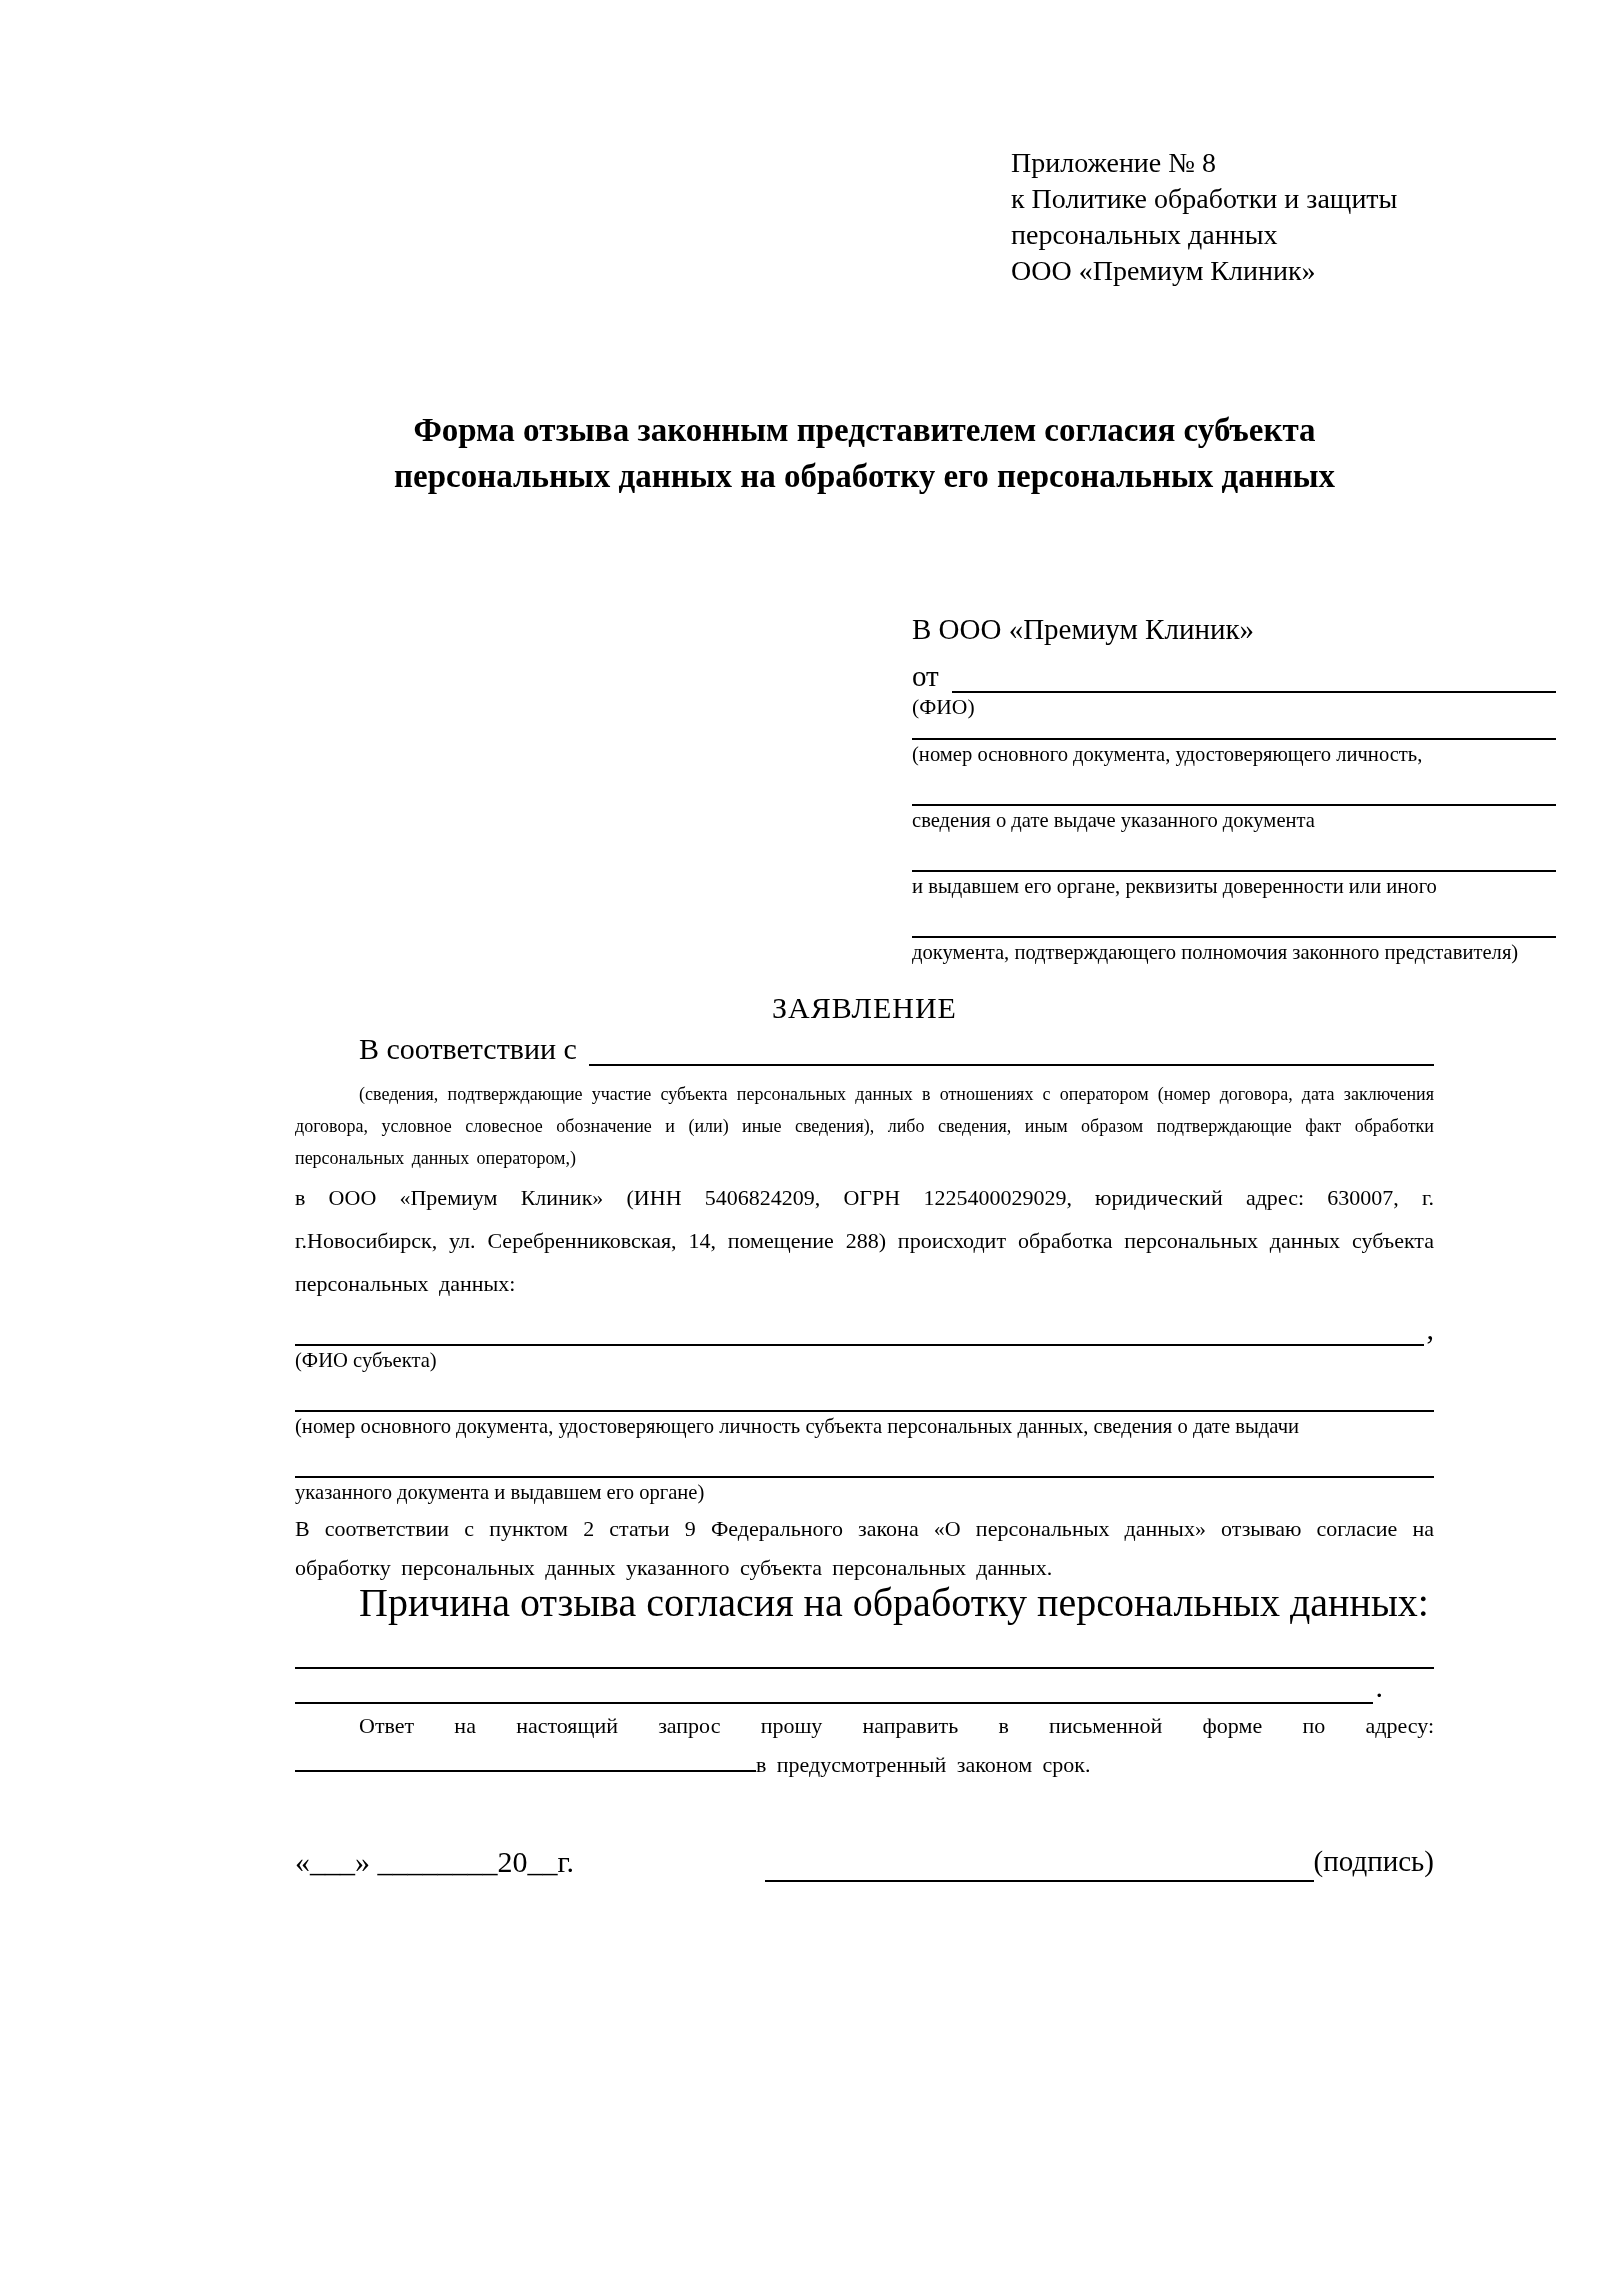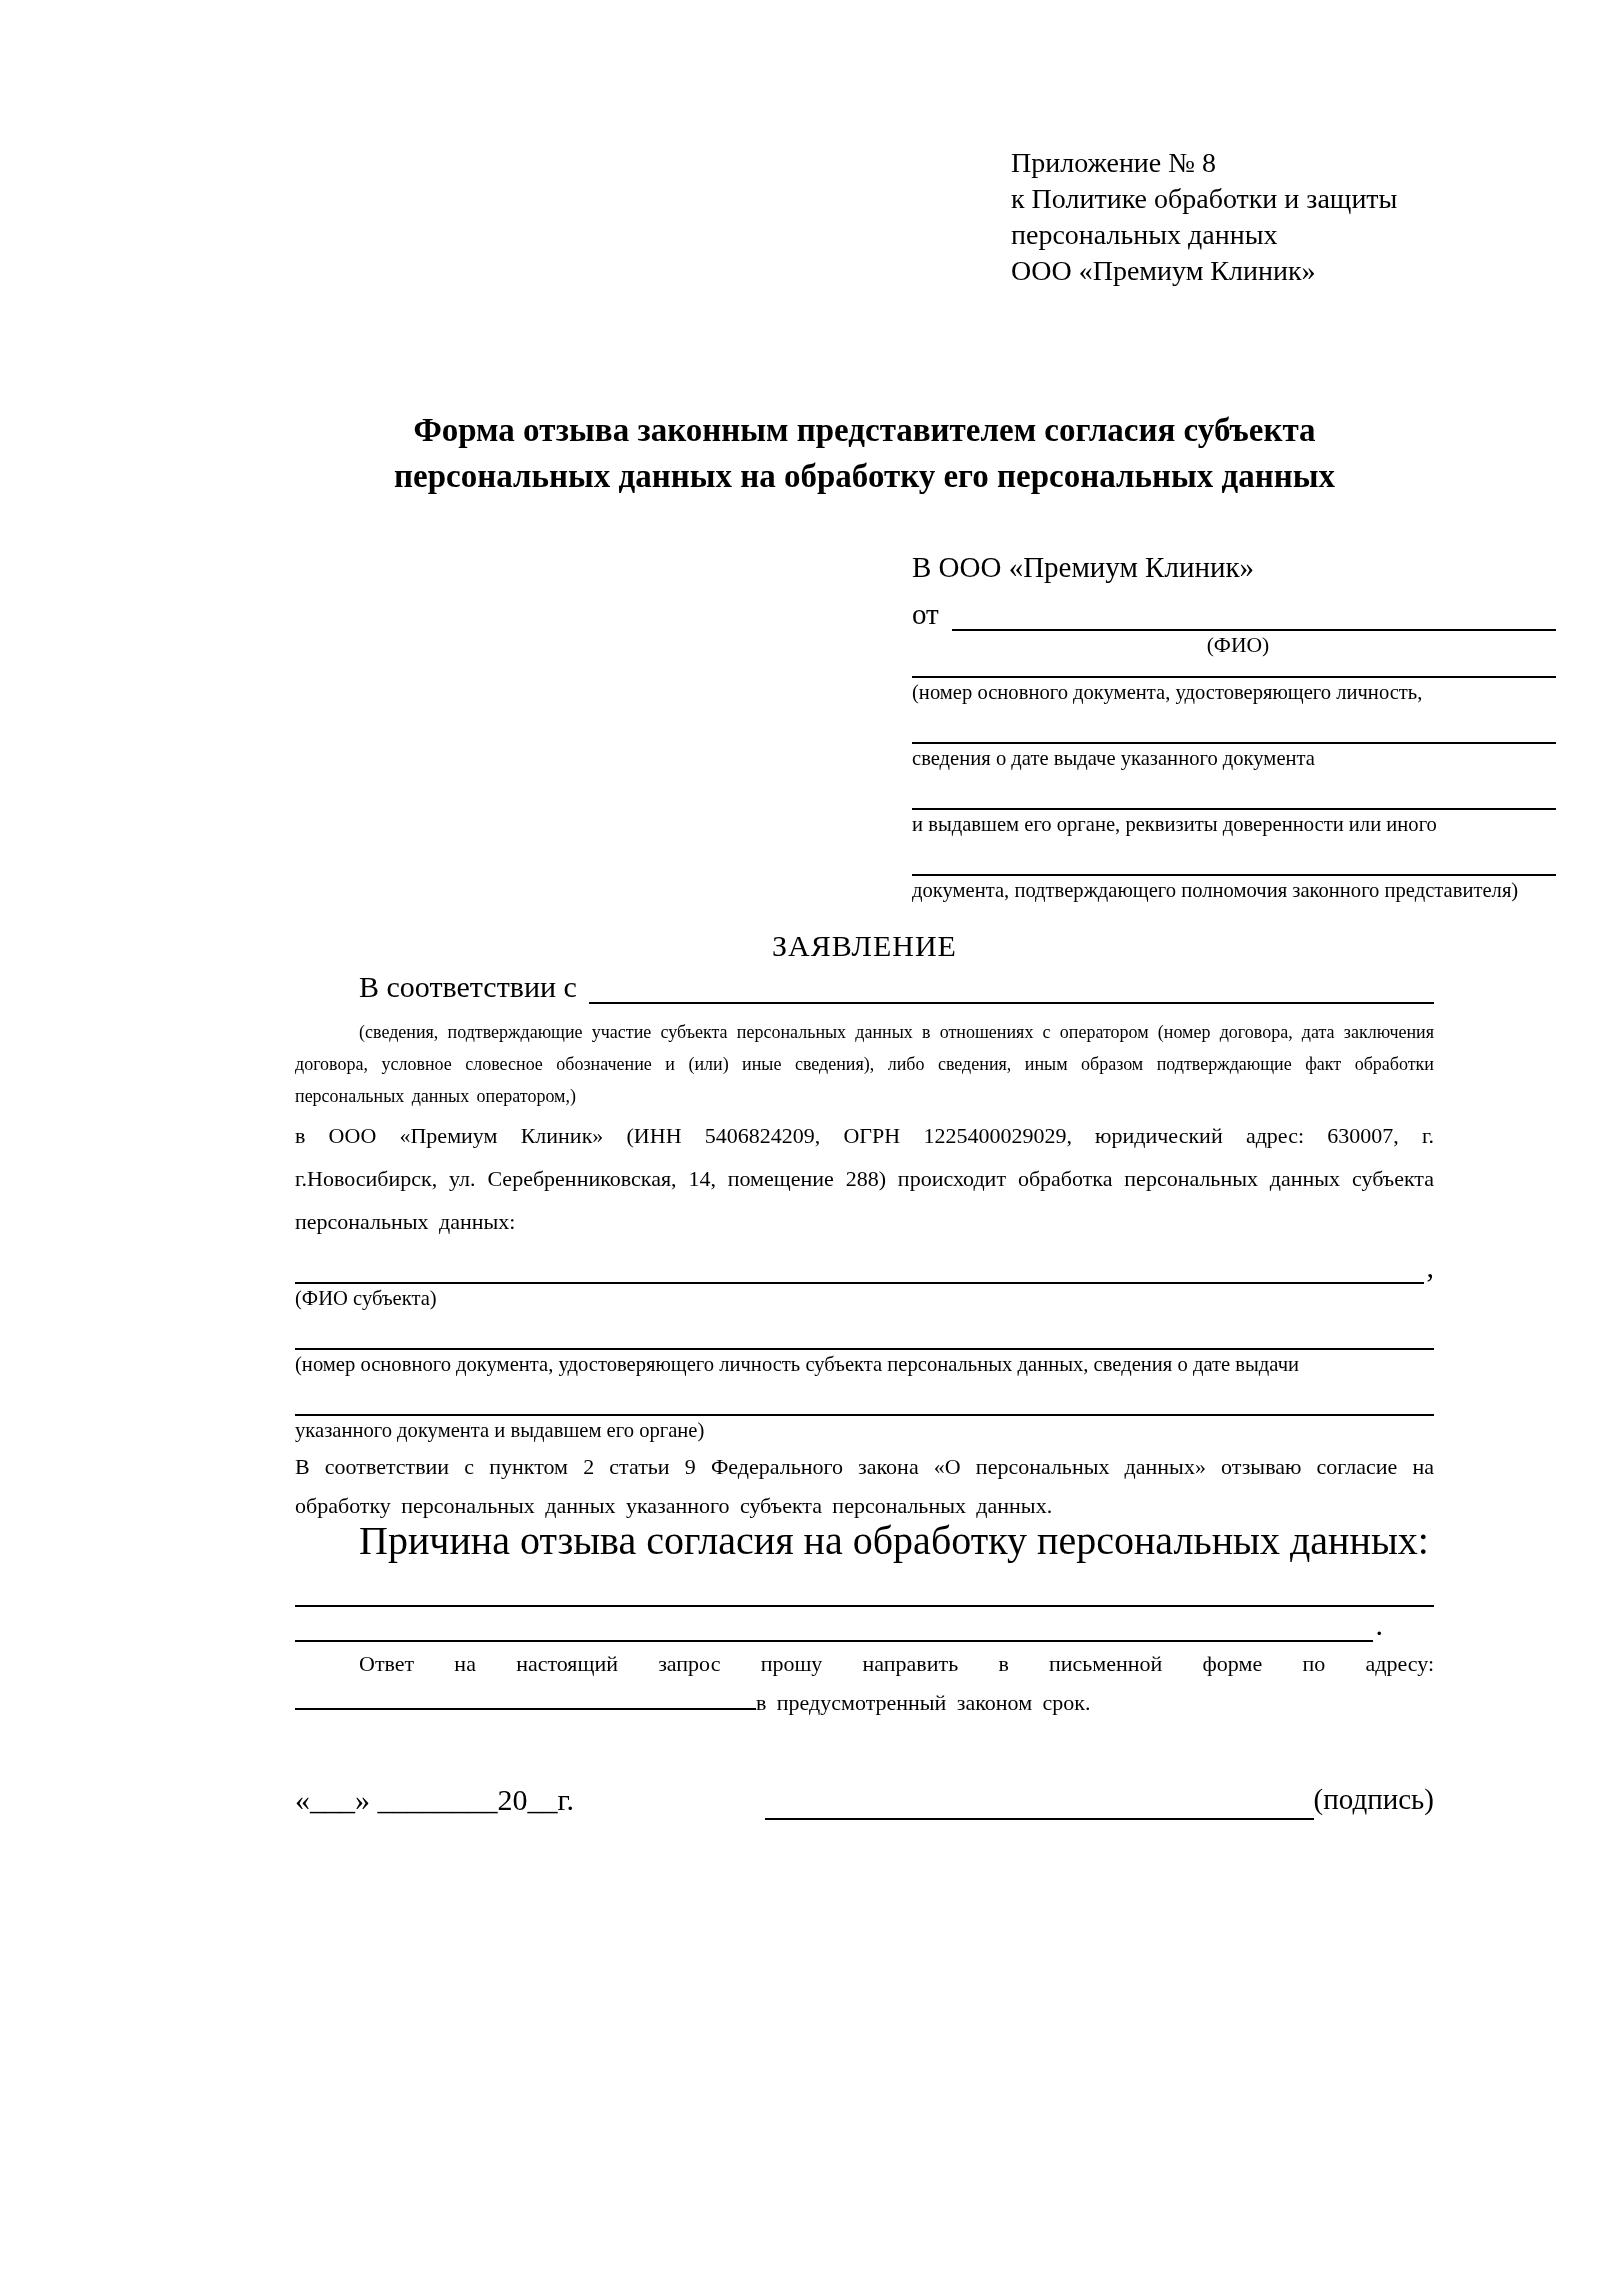--- a/index.html
+++ b/index.html
@@ -30,26 +30,26 @@
   .doc-title {
     margin: 118px auto 0 auto;
     max-width: 1000px;
     text-align: center;
     font-weight: bold;
     font-size: 33px;
     line-height: 46px;
   }
 
   
-  .addressee { margin-top: 48px; margin-left: 617px; width: 652px; }
+  .addressee { margin-top: 110px; margin-left: 617px; width: 652px; }
   .addr-to { font-size: 29px; line-height: 41px; }
   .from-row { display: flex; align-items: flex-end; height: 43px; font-size: 29px; }
   .from-row .lbl { flex: 0 0 auto; padding-right: 13.7px; }
   .from-row .fill { flex: 1 1 auto; border-bottom: 2.5px solid #000; }
-  .cap { font-size: 21.6px; line-height: 29px; text-align: center; }
+  .cap { font-size: 21.6px; line-height: 29px; }
   .cap-sm { font-size: 20.6px; line-height: 29px; }
   .blank { border-bottom: 2.5px solid #000; }
   .blank.h1 { height: 17.6px; }
   .blank.h2 { height: 37px; }
 
   
   .statement-heading { margin-top: 21px; text-align: center; font-size: 30px; line-height: 39px; letter-spacing: 1px; }
 
   .accord-row { display: flex; align-items: flex-end; height: 39px; }
   .accord-row .indent { flex: 0 0 64px; }

